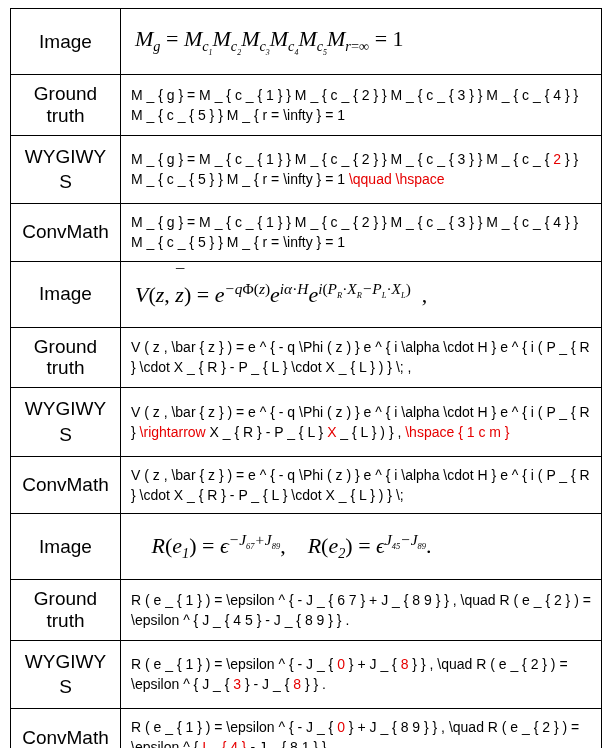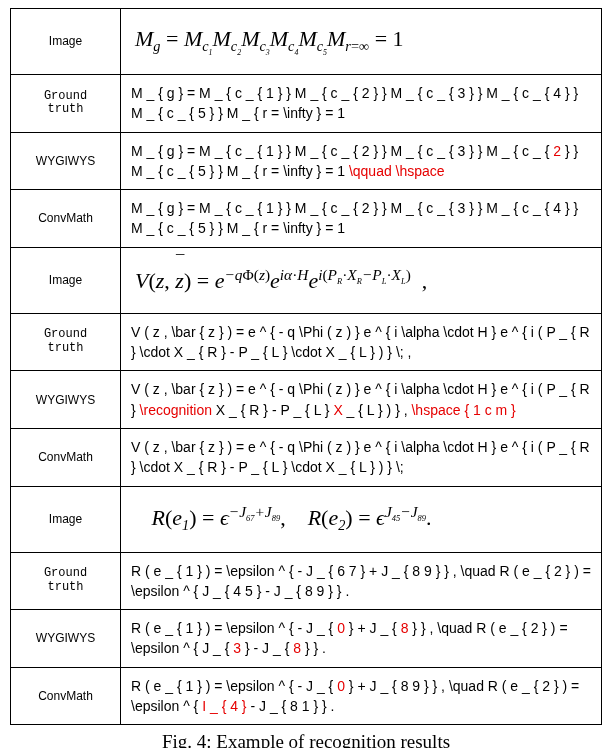--- a/index.html
+++ b/index.html
@@ -23,26 +23,25 @@
       padding: 8px 10px;
       vertical-align: middle;
       word-wrap: break-word;
       font-size: 15px;
       line-height: 1.35;
     }
     td.label-cell {
       width: 110px;
       text-align: center;
       font-family: Arial, Helvetica, sans-serif;
-      font-size: 12px;
+      font-size: 19px;
       margin-top: 8px;
     }
     td.label-cell.twoline {
       line-height: 1.15;
-      font-family: Liberation Mono, monospace;
     }
     td.formula-cell {
       font-family: "Times New Roman", serif;
       font-style: italic;
       font-size: 22px;
       text-align: left;
       padding: 8px 14px;
       height: 66px;
     }
     .formula-inner { white-space: nowrap; }
@@ -109,21 +108,21 @@
   </tr>
   <tr>
     <td class="label-cell twoline">
       <span>Ground</span><br><span>truth</span>
     </td>
     <td class="token">V ( z , \bar { z } ) = e ^ { - q \Phi ( z ) } e ^ { i \alpha \cdot H } e ^ { i ( P _ { R } \cdot X _ { R } - P _ { L } \cdot X _ { L } ) } \; ,</td>
   </tr>
   <tr>
     <td class="label-cell">WYGIWYS</td>
     <td class="token">
-      <span>V ( z , \bar { z } ) = e ^ { - q \Phi ( z ) } e ^ { i \alpha \cdot H } e ^ { i ( P _ { R } </span><span class="err">\recognition</span><span> X _ { R } - P _ { L } </span><span class="err">X</span><span> _ { L } ) } , </span><span class="err">\hspace { 1 c m }</span>
+      <span>V ( z , \bar { z } ) = e ^ { - q \Phi ( z ) } e ^ { i \alpha \cdot H } e ^ { i ( P _ { R } </span><span class="err">\rightarrow</span><span> X _ { R } - P _ { L } </span><span class="err">X</span><span> _ { L } ) } , </span><span class="err">\hspace { 1 c m }</span>
     </td>
   </tr>
   <tr>
     <td class="label-cell">ConvMath</td>
     <td class="token">V ( z , \bar { z } ) = e ^ { - q \Phi ( z ) } e ^ { i \alpha \cdot H } e ^ { i ( P _ { R } \cdot X _ { R } - P _ { L } \cdot X _ { L } ) } \;</td>
   </tr>
 
   <tr>
     <td class="label-cell">Image</td>
     <td class="formula-cell">

